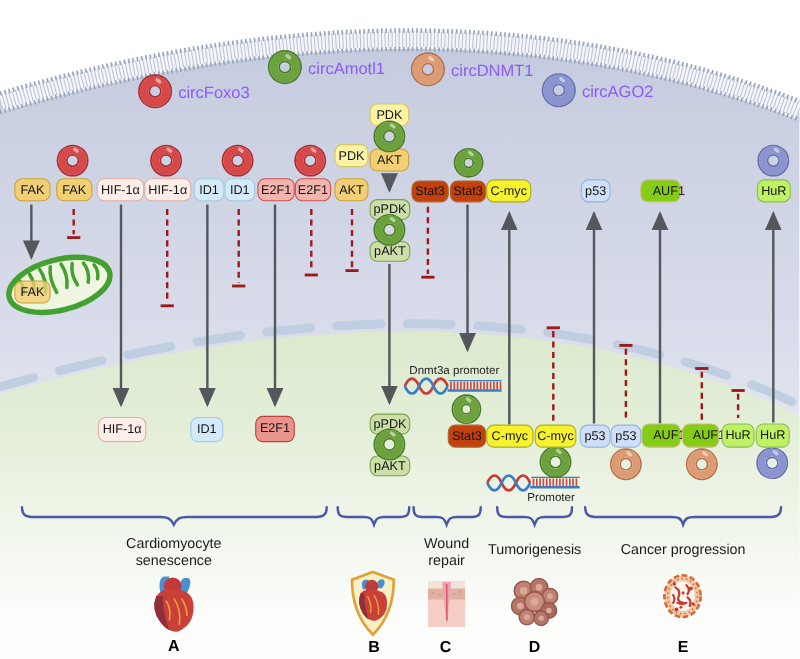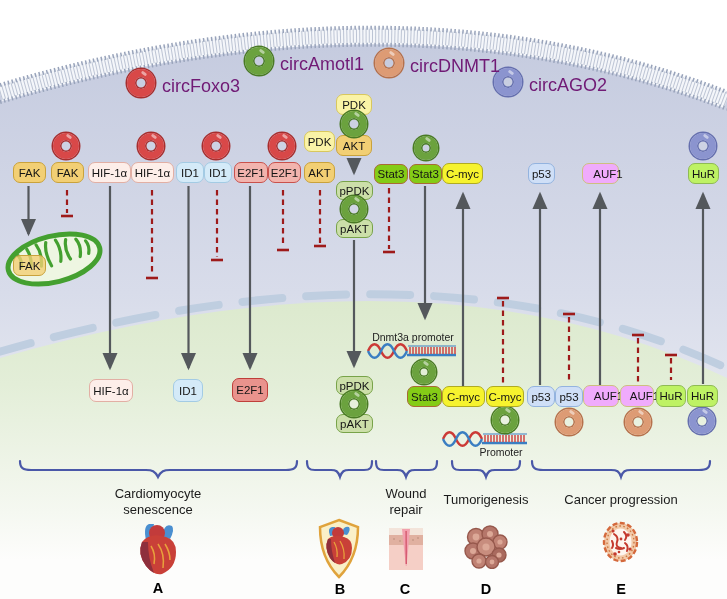--- a/index.html
+++ b/index.html
@@ -9,36 +9,36 @@
   .box{position:absolute;display:flex;align-items:center;justify-content:center;
        font-size:11.5px;color:#151515;border-radius:7px;border:1.5px solid;box-sizing:border-box;
        z-index:4;white-space:nowrap;}
   .c-gold{background:#f2cf74;border-color:#c9a23c;}
   .c-pale{background:#faf3a6;border-color:#d8c75e;}
   .c-pink{background:#fdeee9;border-color:#e2afa4;}
   .c-blue{background:#d4eaf8;border-color:#a3cbe4;}
   .c-salmon{background:#f2b4ae;border-color:#c9514c;}
   .c-salmon2{background:#e9938d;border-color:#bf3f3a;}
   .c-green{background:#ccdfa9;border-color:#78a349;}
-  .c-stat{background:#84cc16;border-color:#a96a35;}
+  .c-stat{background:#c2410c;border-color:#a96a35;}
   .c-myc{background:#f6f32e;border-color:#b0ab22;}
   .c-p53{background:#cfdff7;border-color:#93b3df;}
-  .c-auf{background:#f0abfc;border-color:#cdbf80;padding-left:15px;}
+  .c-auf{background:#84cc16;border-color:#cdbf80;padding-left:15px;}
   .c-hur{background:#bef264;border-color:#8fba55;}
   .c-goldt{background:rgba(242,207,116,.8);border-color:#c9a23c;}
   .ring{position:absolute;border-radius:50%;box-sizing:border-box;z-index:3;}
   .ring::after{content:"";position:absolute;width:6px;height:3px;background:rgba(255,255,255,.5);
        top:-5px;right:0px;transform:rotate(38deg);border-radius:2px;}
   .r-red{border:7px solid #d84848;box-shadow:0 0 0 1.5px #a62e2e, inset 0 0 0 1.5px #a62e2e;}
   .r-green{border:7px solid #6ba23e;box-shadow:0 0 0 1.5px #497a24, inset 0 0 0 1.5px #497a24;}
   .r-orange{border:7px solid #dd9b74;box-shadow:0 0 0 1.5px #b5714c, inset 0 0 0 1.5px #b5714c;}
   .r-blue{border:7px solid #8b94cf;box-shadow:0 0 0 1.5px #656fae, inset 0 0 0 1.5px #656fae;}
   .r-lg{border-width:8px;}
   .front{z-index:5;}
-  .legend-label{position:absolute;font-size:18px;color:#701a75;z-index:4;}
+  .legend-label{position:absolute;font-size:15px;color:#8b5cf6;z-index:4;}
   .dna-label{position:absolute;font-size:10.5px;color:#222;text-align:center;z-index:4;}
   .cat-label{position:absolute;text-align:center;font-size:13px;color:#1b1b1b;line-height:1.2;z-index:4;}
   .cat-letter{position:absolute;font-weight:bold;font-size:14.5px;color:#000;text-align:center;z-index:4;}
   .icon{position:absolute;z-index:4;}
 </style>
 </head>
 <body>
 
 <div id="stage">
 

